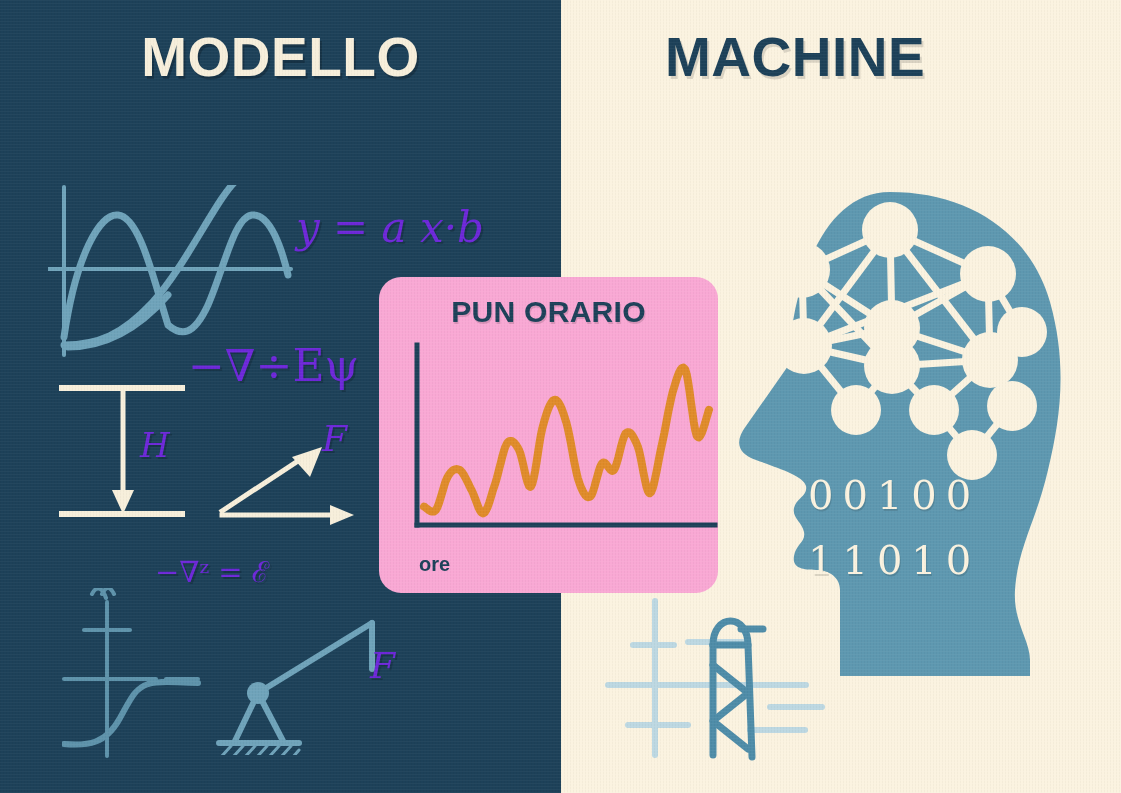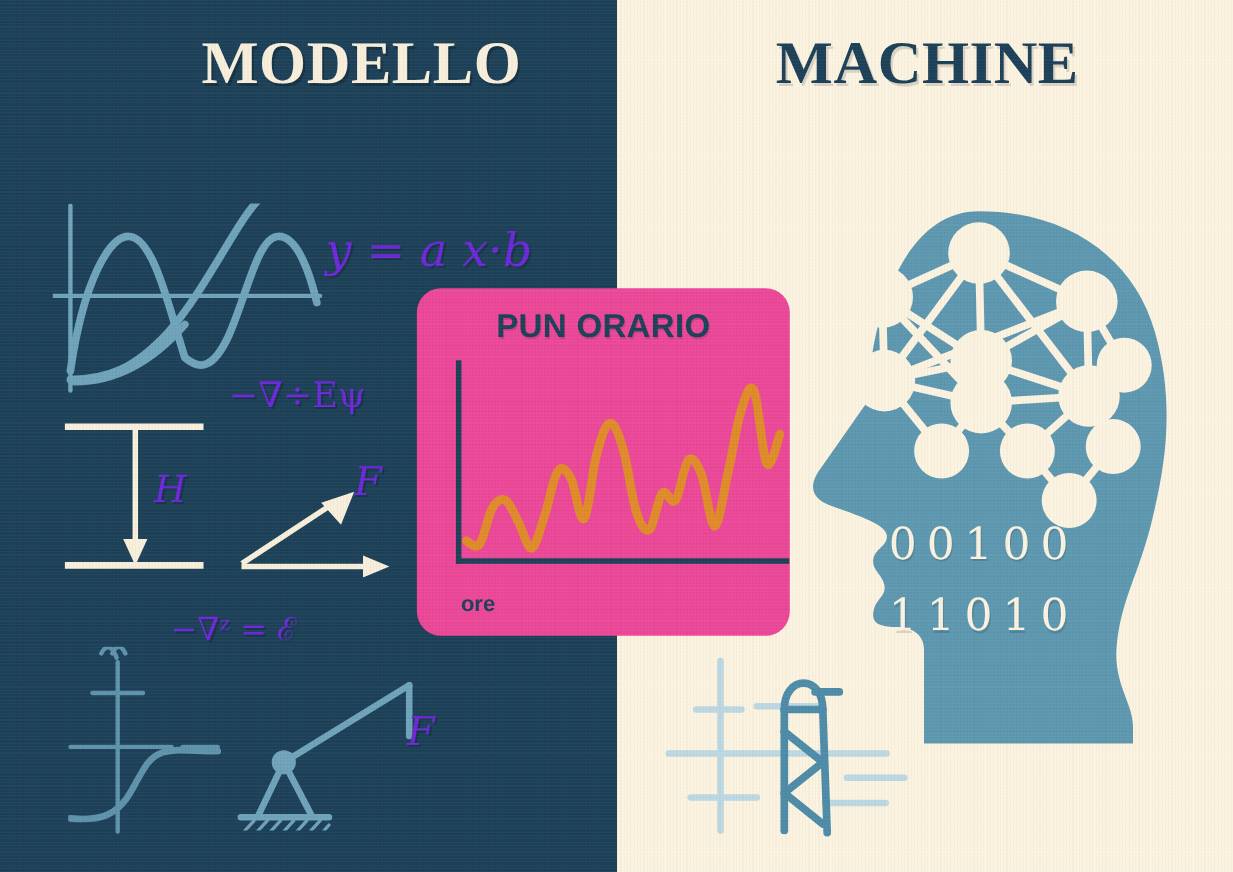--- a/index.html
+++ b/index.html
@@ -27,22 +27,21 @@
       repeating-linear-gradient(90deg,rgba(0,0,0,.5) 0 1px,rgba(0,0,0,0) 1px 3px);
   }
 
   
   .title{
     position:absolute;
     text-align:center;
     font-weight:900;
     letter-spacing:.5px;
     line-height:.92;
-    font-family:Liberation Serif, serif;
-    padding-left:48px;
+    font-family:Liberation Sans, sans-serif;
   }
   #title-left{
     left:0;top:32px;width:561px;
     font-size:55px;
     color:#F7EFDB;
     text-shadow:2px 3px 0 rgba(0,0,0,.22);
   }
   #title-right{
     left:561px;top:32px;width:468px;
     font-size:55px;
@@ -54,34 +53,34 @@
   
   .formula{
     position:absolute;
     color:#6d28d9;
     font-family:"DejaVu Serif","Liberation Serif",serif;
     font-style:italic;
     text-shadow:2px 2px 0 rgba(0,0,0,.18);
     white-space:nowrap;
   }
   #f-linear{left:296px;top:203px;font-size:42px;}
-  #f-nabla1{left:208px;top:340px;font-size:32px;font-style:normal;}
+  #f-nabla1{left:188px;top:340px;font-size:44px;font-style:normal;}
   #f-nabla2{left:155px;top:551px;font-size:29px;font-style:normal;}
   #lbl-H{left:140px;top:425px;font-size:34px;}
   #lbl-F1{left:322px;top:418px;font-size:36px;}
   #lbl-F2{left:370px;top:645px;font-size:36px;}
 
   
   .svgbox{position:absolute;}
 
   
   #card{
     position:absolute;
-    left:379px;top:262px;width:339px;height:316px;
-    background:#ec4899;
+    left:379px;top:277px;width:339px;height:316px;
+    background:#f9a8d4;
     border-radius:22px;
   }
   #card-title{
     position:absolute;left:0;top:18px;width:339px;
     text-align:center;
     font-size:30px;font-weight:900;letter-spacing:.3px;
     color:#1D4159;
     text-shadow:1px 2px 0 rgba(0,0,0,.13);
     font-family:"Liberation Sans",sans-serif;
   }

